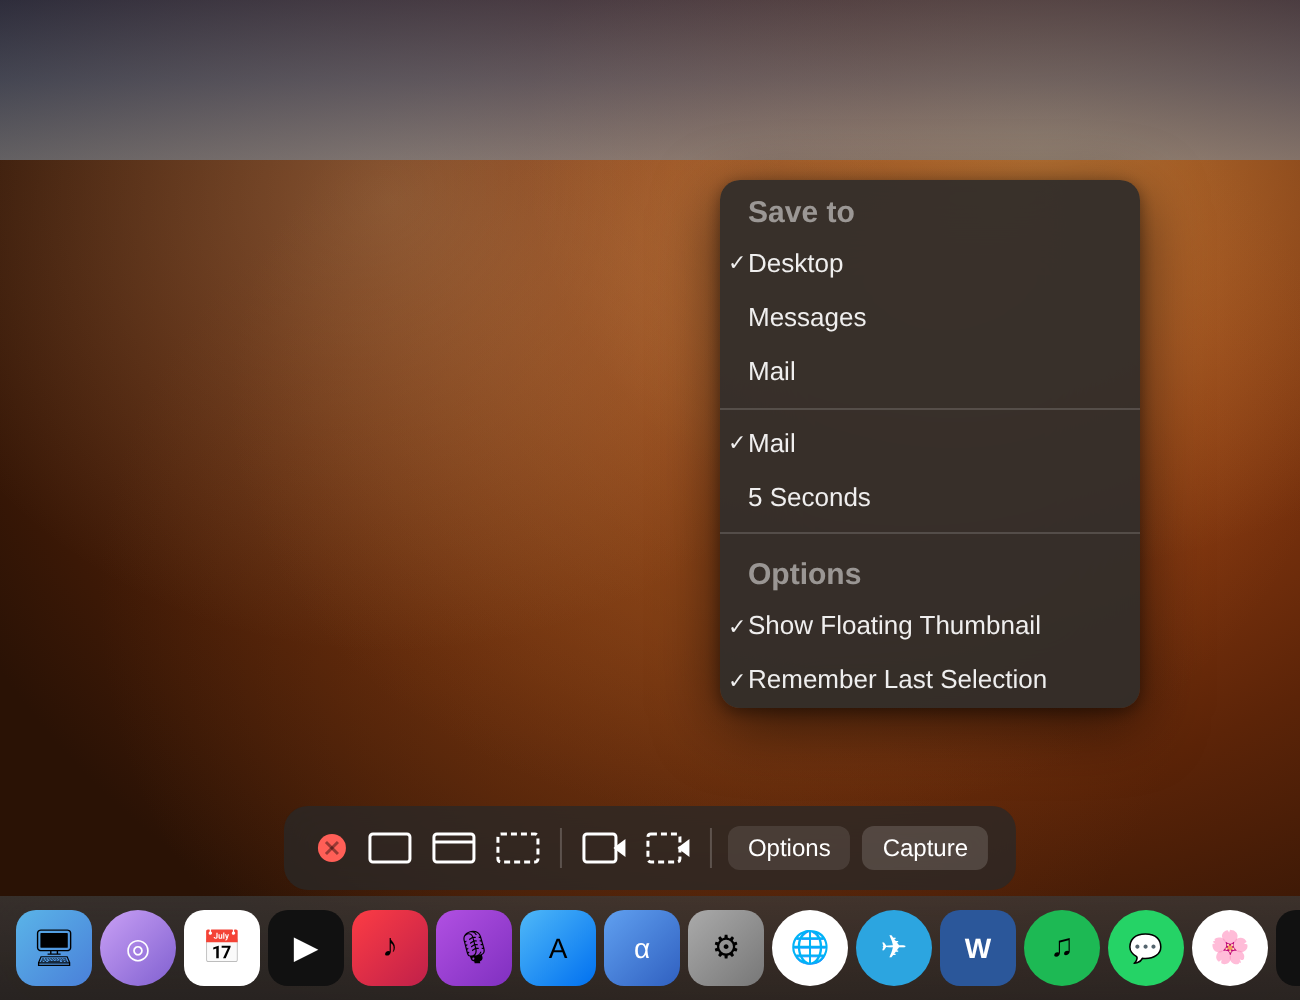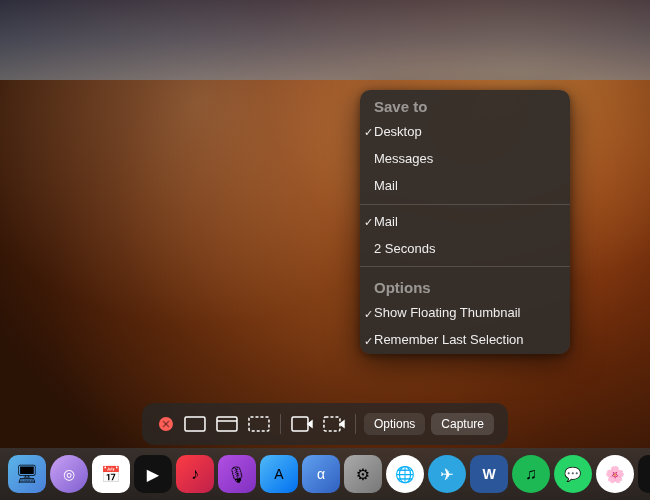--- a/index.html
+++ b/index.html
@@ -197,21 +197,21 @@
     <span>Mail</span>
   </div>
 
   <div class="menu-divider"></div>
 
   <div class="menu-item">
     <span class="checkmark">✓</span>
     <span>Mail</span>
   </div>
   <div class="menu-item">
-    <span>2 Seconds</span>
+    <span>5 Seconds</span>
   </div>
 
   <div class="menu-divider"></div>
 
   <div class="menu-section-label">Options</div>
   <div class="menu-item">
     <span class="checkmark">✓</span>
     <span>Show Floating Thumbnail</span>
   </div>
   <div class="menu-item">

